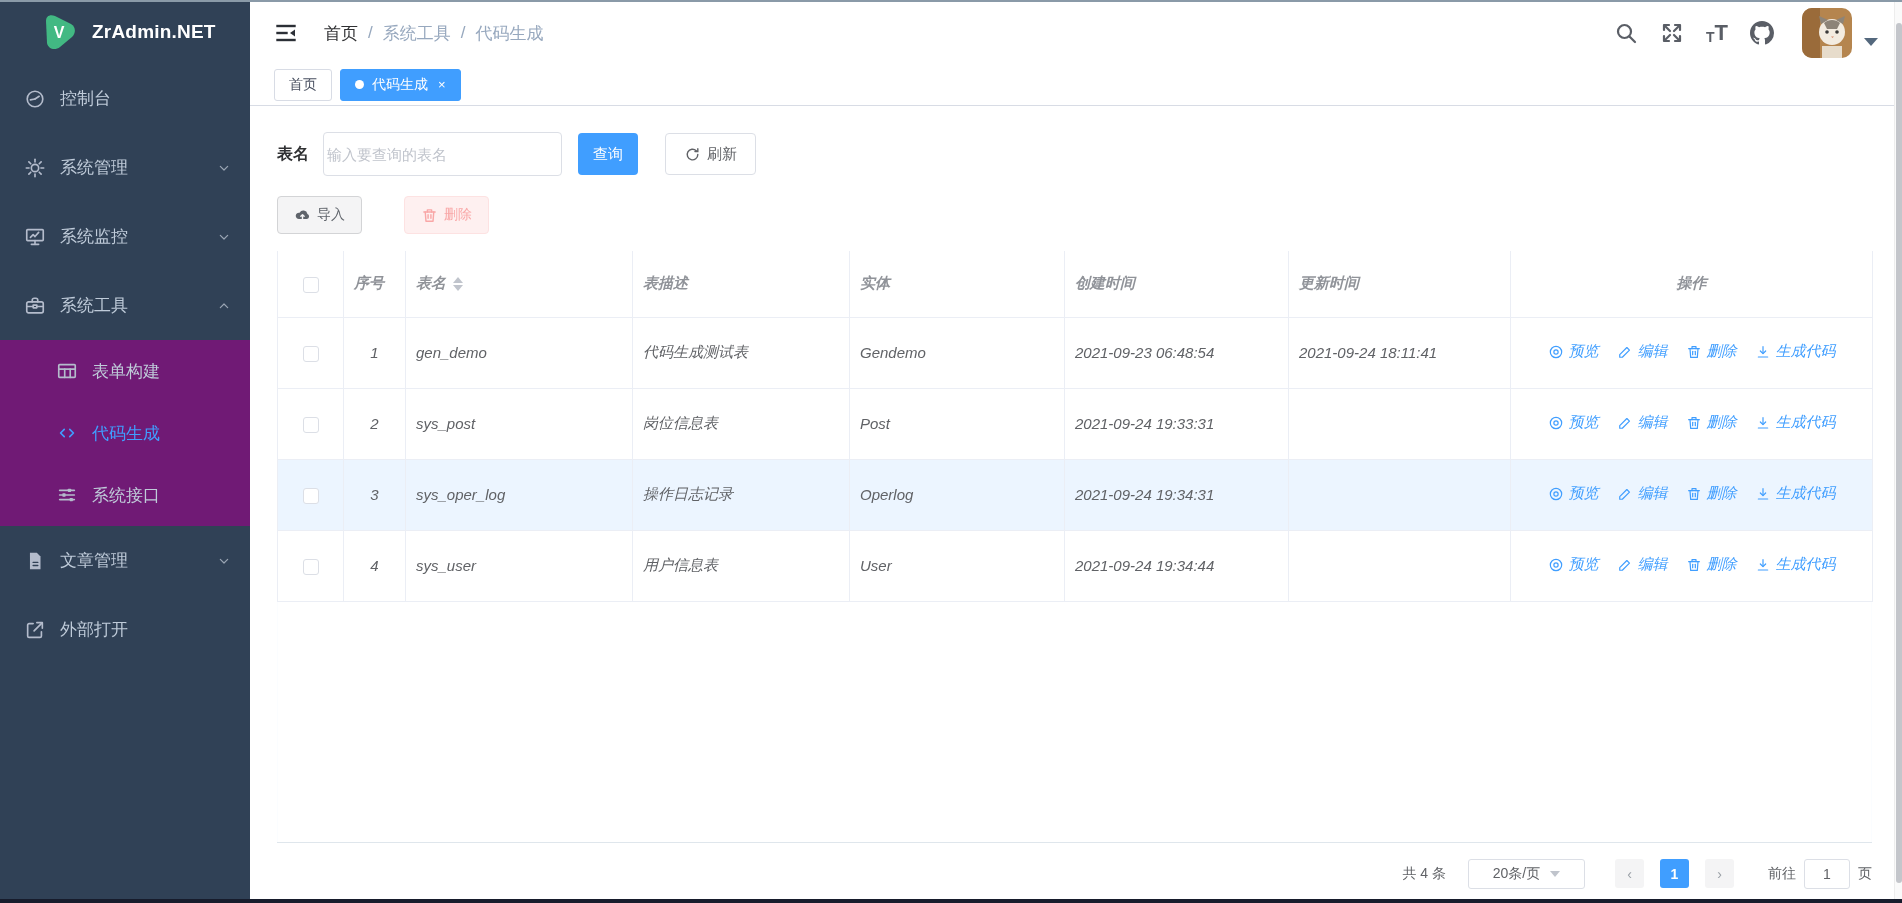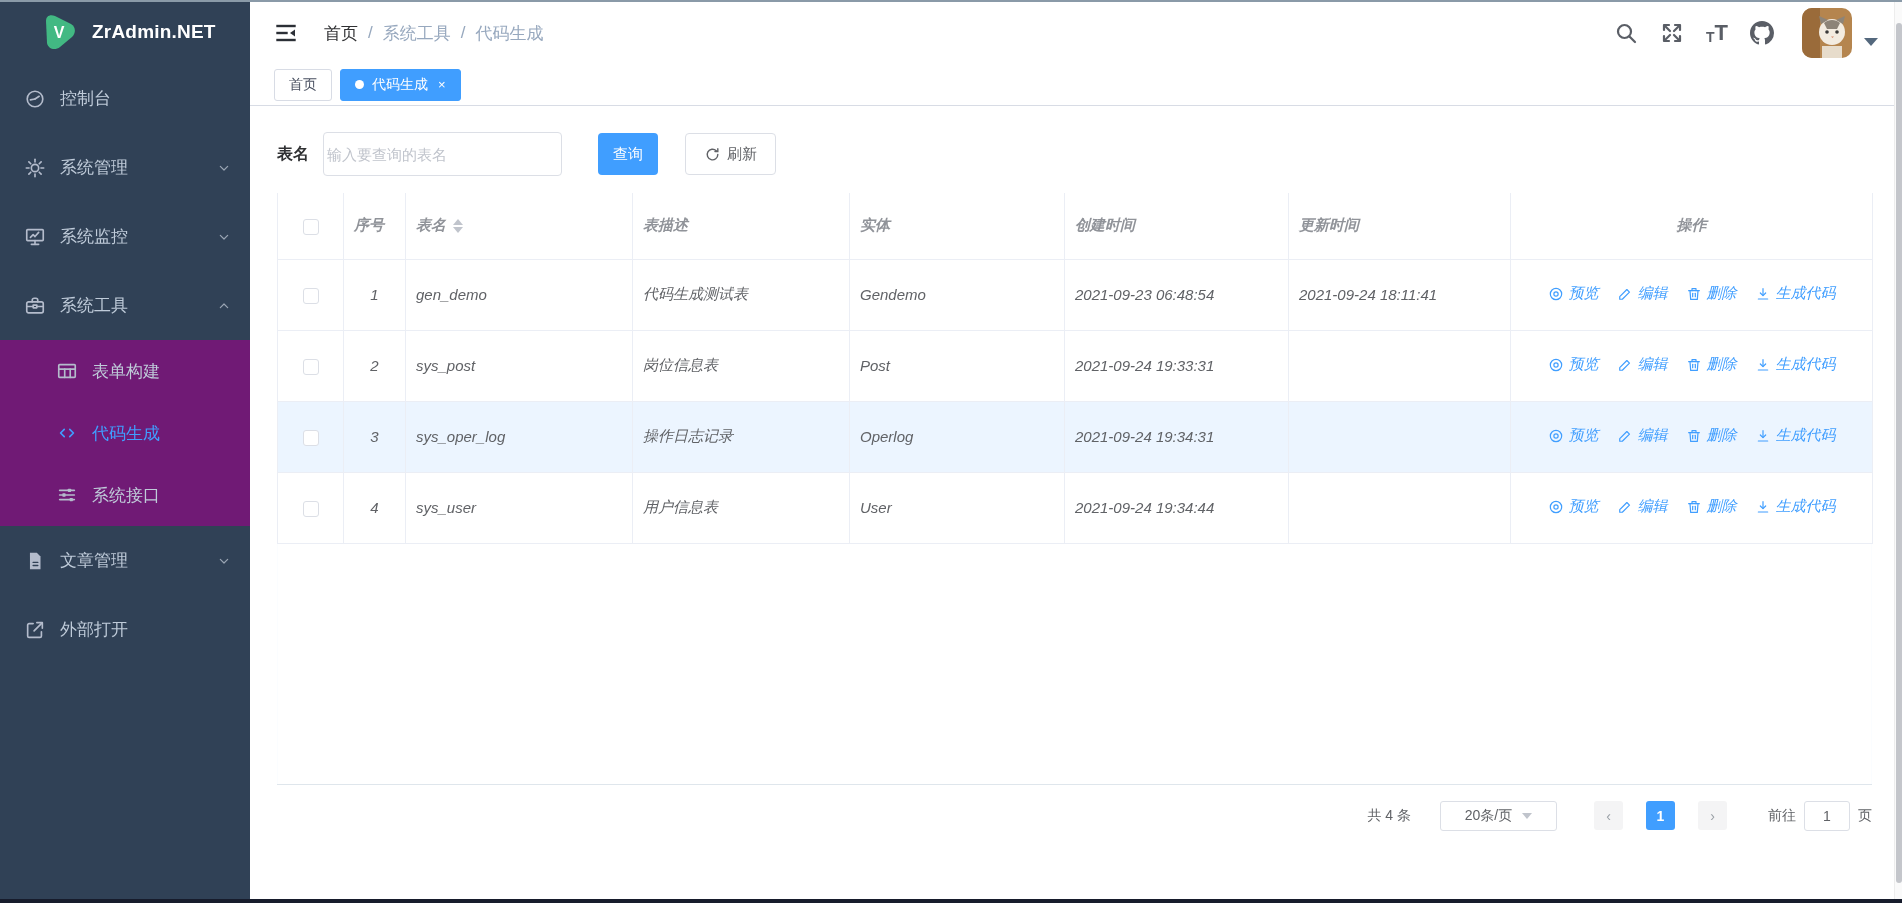--- a/index.html
+++ b/index.html
@@ -59,21 +59,21 @@
 
   .content { flex:1; padding:26px 30px 0 27px; background:#fff; }
 
   
   .form-row { display:flex; align-items:center; height:44px; }
   .form-label { font-size:16px; font-weight:bold; color:#303133; margin-right:14px; }
   .search-input { width:239px; height:44px; border:1px solid #dcdfe6; border-radius:4px; padding:0 3px; font-size:15px; color:#606266; outline:none; font-family:inherit; }
   .search-input::placeholder { color:#c0c4cc; }
   .btn { height:42px; border-radius:4px; font-size:15px; display:inline-flex; align-items:center; justify-content:center; cursor:pointer; font-family:inherit; border:1px solid transparent; }
   .btn svg { width:17px; height:17px; margin-right:6px; }
-  .btn-primary { background:#409eff; color:#fff; padding:4px 14px; margin-left:36px; }
+  .btn-primary { background:#409eff; color:#fff; padding:4px 14px; margin-left:16px; }
   .btn-plain { background:#fff; color:#606266; border-color:#dcdfe6; padding:0 18px; margin-left:27px; }
 
   
   .toolbar { display:flex; align-items:center; margin-top:20px; }
   .btn-sm { height:38px; font-size:14px; border-radius:4px; }
   .btn-info-plain { background:#f4f4f5; color:#5f646b; border-color:#d3d4d6; padding:0 16px; }
   .btn-danger-disabled { background:#fef0f0; color:#f9a7a7; border-color:#fde2e2; padding:0 16px; margin-left:42px; cursor:not-allowed; }
 
   
   .table-wrap { margin-top:17px; width:1595px; border-bottom:1px solid #dfe6ec; }
@@ -86,21 +86,21 @@
   tr.highlight td { background:#ecf5ff; }
   .th-sort { display:inline-flex; flex-direction:column; vertical-align:middle; margin-left:7px; gap:2px; }
   .caret-up { width:0; height:0; border-left:5px solid transparent; border-right:5px solid transparent; border-bottom:6px solid #c0c4cc; }
   .caret-dn { width:0; height:0; border-left:5px solid transparent; border-right:5px solid transparent; border-top:6px solid #c0c4cc; }
   .checkbox { display:inline-block; width:16px; height:16px; border:1px solid #dcdfe6; border-radius:3px; background:#fff; vertical-align:middle; cursor:pointer; }
   .op-link { color:#409eff; display:inline-flex; align-items:center; margin:0 9px; cursor:pointer; font-size:15px; }
   .op-link svg { width:16px; height:16px; margin-right:5px; }
   .table-filler { height:240px; background:#fff; border-left:1px solid #fbfdff; border-right:1px solid #fbfdff; }
 
   
-  .pagination { margin-top:16px; display:flex; align-items:center; justify-content:flex-end; width:1595px; font-size:14px; color:#606266; gap:15px; }
+  .pagination { margin-top:16px; display:flex; align-items:center; justify-content:flex-end; width:1595px; font-size:14px; color:#606266; gap:8px; }
   .pg-total { margin-right:14px; }
   .pg-size { width:117px; height:30px; border:1px solid #dcdfe6; border-radius:3px; display:flex; align-items:center; justify-content:center; gap:10px; color:#606266; cursor:pointer; font-size:14px; }
   .pg-size .pg-caret { width:0; height:0; border-left:5px solid transparent; border-right:5px solid transparent; border-top:6px solid #c0c4cc; }
   .pg-btn { width:29px; height:29px; border-radius:3px; background:#f4f4f5; color:#9aa0a6; display:flex; align-items:center; justify-content:center; margin-left:8px; cursor:pointer; font-size:14px; }
   .pg-btn.page.current { background:#409eff; color:#fff; font-weight:bold; }
   .pg-prev { margin-left:22px; }
   .pg-goto { margin-left:26px; display:flex; align-items:center; gap:8px; }
   .pg-goto input { width:46px; height:30px; border:1px solid #dcdfe6; border-radius:3px; text-align:center; font-size:14px; color:#606266; outline:none; font-family:inherit; }
 </style>
 </head>
@@ -333,20 +333,40 @@
         <button class="btn btn-primary">查询</button>
         <button class="btn btn-plain">
           <svg viewBox="0 0 24 24" fill="none" stroke="currentColor" stroke-width="2" stroke-linecap="round">
               <path d="M19.5 12a7.5 7.5 0 1 1-2.2-5.3"></path>
               <path d="M19.5 3.8v4h-4"></path>
             </svg>
           <span>刷新</span>
         </button>
       </div>
 
+      <div class="toolbar">
+        <button class="btn btn-sm btn-info-plain">
+          <svg viewBox="0 0 24 24" fill="none" stroke="currentColor" stroke-width="2">
+              <path d="M7 17a4.5 4.5 0 1 1 .9-8.9A6 6 0 0 1 19 9.8 3.8 3.8 0 0 1 18.3 17z" fill="currentColor" stroke="none"></path>
+              <path d="M12 16.8v-5" stroke="#f4f4f5" stroke-linecap="round"></path>
+              <path d="M9.7 13.2L12 10.8l2.3 2.4" stroke="#f4f4f5" fill="none" stroke-linecap="round" stroke-linejoin="round"></path>
+            </svg>
+          <span>导入</span>
+        </button>
+        <button class="btn btn-sm btn-danger-disabled">
+          <svg viewBox="0 0 24 24" fill="none" stroke="currentColor" stroke-width="2" stroke-linecap="round" stroke-linejoin="round">
+              <path d="M4 7h16"></path>
+              <path d="M9 7V4h6v3"></path>
+              <path d="M6 7l1 13h10l1-13"></path>
+              <path d="M10 11v5"></path>
+              <path d="M14 11v5"></path>
+            </svg>
+          <span>删除</span>
+        </button>
+      </div>
 
       <div class="table-wrap">
         <table class="data">
           <colgroup>
             <col style="width:66px">
               <col style="width:62px">
               <col style="width:227px">
               <col style="width:217px">
             <col style="width:215px">
               <col style="width:224px">

